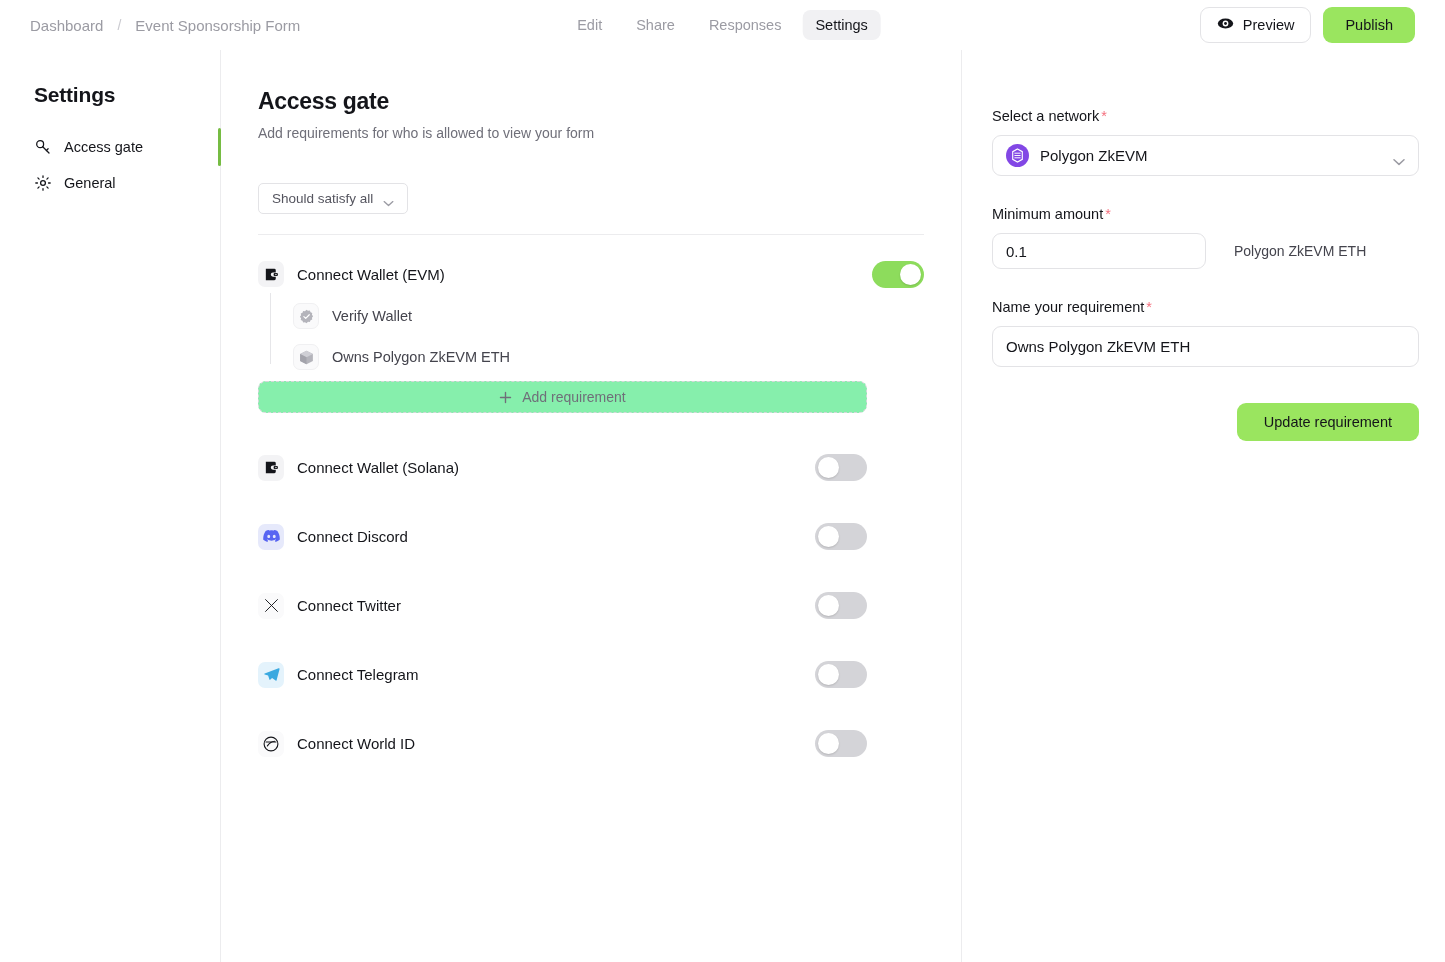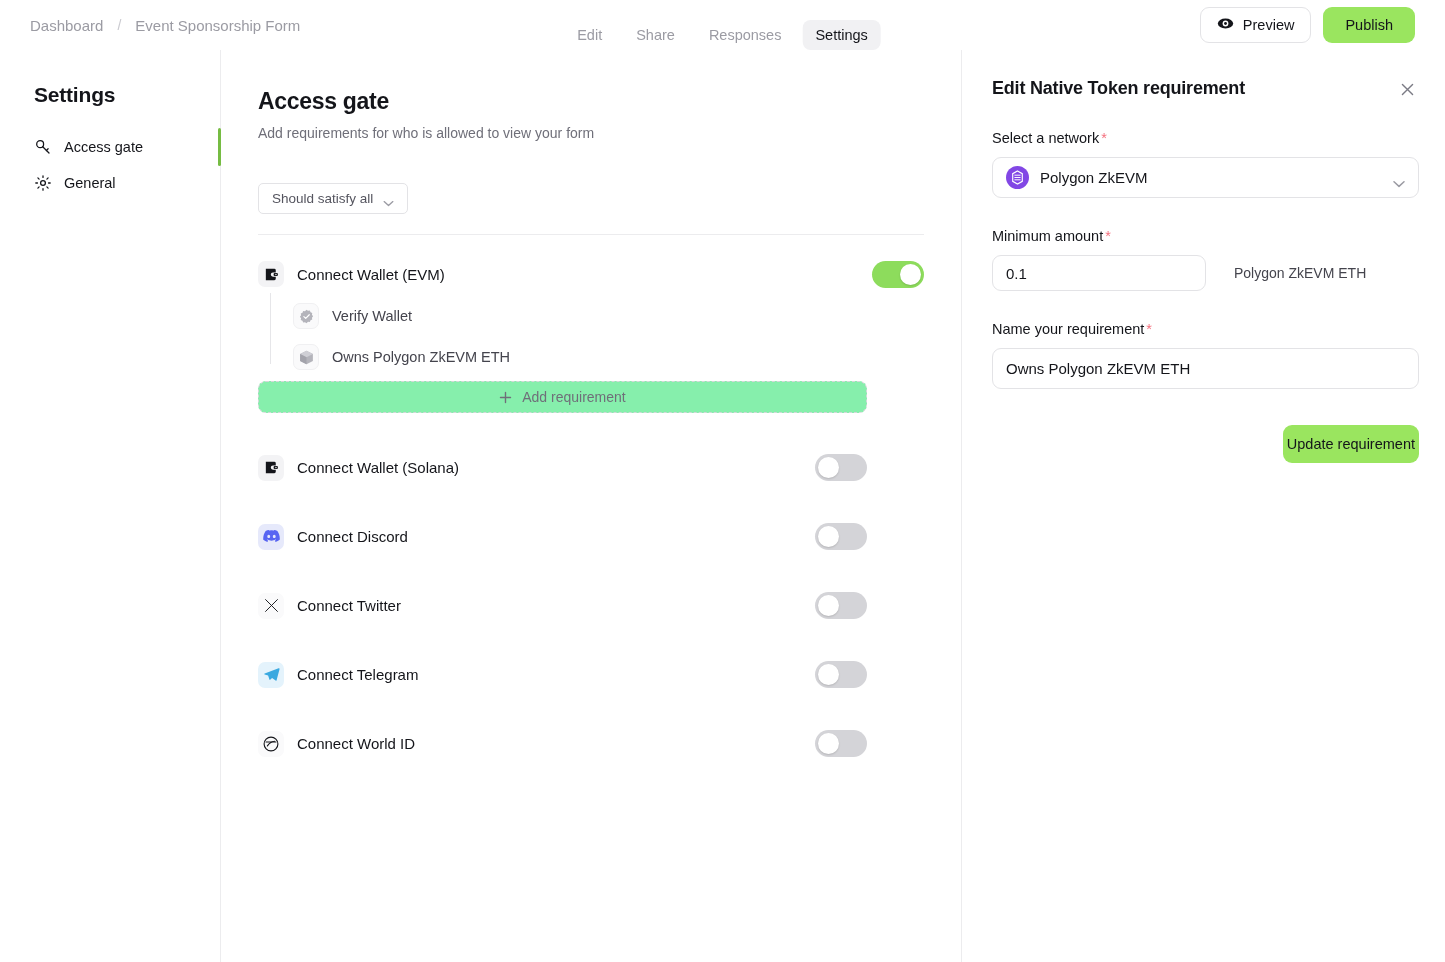--- a/index.html
+++ b/index.html
@@ -24,21 +24,21 @@
     display: flex; align-items: center; gap: 14px;
     font-size: 15px; color: #9b9ba3;
   }
   .bc-sep { color: #c9c9cf; font-size: 14px; }
   .bc-link { color: #9b9ba3; }
   .bc-current { color: #9b9ba3; }
 
   .tabs {
     position: absolute; left: 50%; transform: translateX(-50%);
     top: 0; height: 50px;
-    display: flex; align-items: flex-end; gap: 8px;
+    display: flex; align-items: center; gap: 8px;
   }
   .tab {
     font-size: 14.5px; color: #9b9ba3;
     padding: 7px 13px; border-radius: 8px;
     background: transparent;
     border: none; cursor: pointer;
     font-family: inherit;
   }
   .tab.active { background: #f1f1f3; color: #14151a; font-weight: 500; }
 
@@ -209,21 +209,21 @@
   .name-input {
     margin-top: 11px;
     width: 427px; height: 41px;
     border: 1px solid #e3e3e6; border-radius: 9px;
     padding: 0 13px; font-size: 15px; color: #14151a;
     font-family: inherit; background: #fff; outline: none;
   }
 
   .btn-update {
     margin: 36px 0 0 auto; display: block;
-    height: 38px; padding: 0 4px;
+    height: 38px; padding: 0 27px;
     border: none; border-radius: 9px;
     background: #9ae55f; color: #14151a;
     font-size: 14.5px; font-weight: 500;
     cursor: pointer; font-family: inherit;
   }
   .panel-body { width: 427px; }
 </style>
 </head>
 <body>
 
@@ -415,28 +415,20 @@
         <span class="toggle">
             <span class="knob"></span>
           </span>
       </div>
 
     </div>
   </div>
 </div>
 
 <div class="panel">
-  <div class="panel-head">
-    <div class="panel-title">Edit Native Token requirement</div>
-    <button class="panel-close">
-      <svg width="15" height="15" viewBox="0 0 16 16" fill="none" stroke="#7b7b85" stroke-width="1.5" stroke-linecap="round">
-          <path d="M2.6 2.6 13.4 13.4M13.4 2.6 2.6 13.4"></path>
-        </svg>
-    </button>
-  </div>
 
   <div class="panel-body">
 
     <div class="field-label">
       <span>Select a network</span><span class="req-star">*</span>
     </div>
     <div class="select-box">
       <span class="net-icon">
         <svg width="23" height="23" viewBox="0 0 24 24">
           <circle cx="12" cy="12" r="12" fill="#8247e5"></circle>

